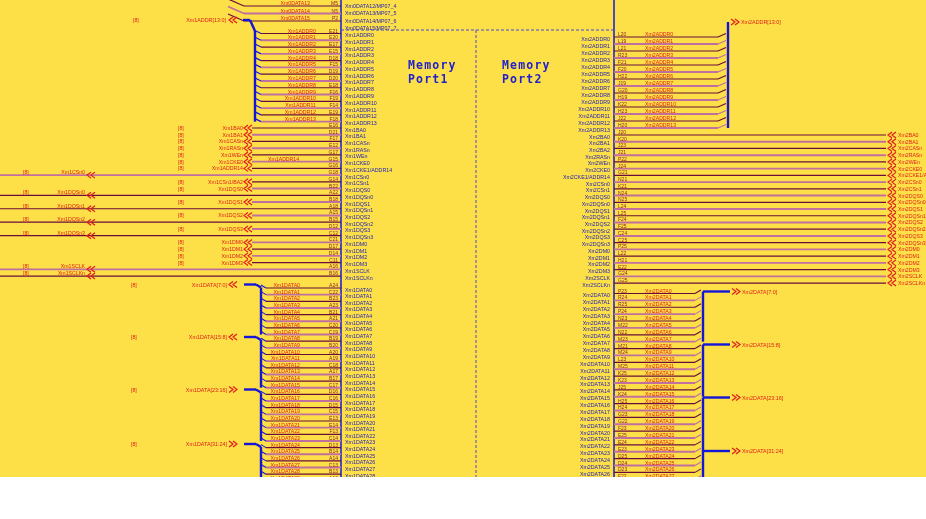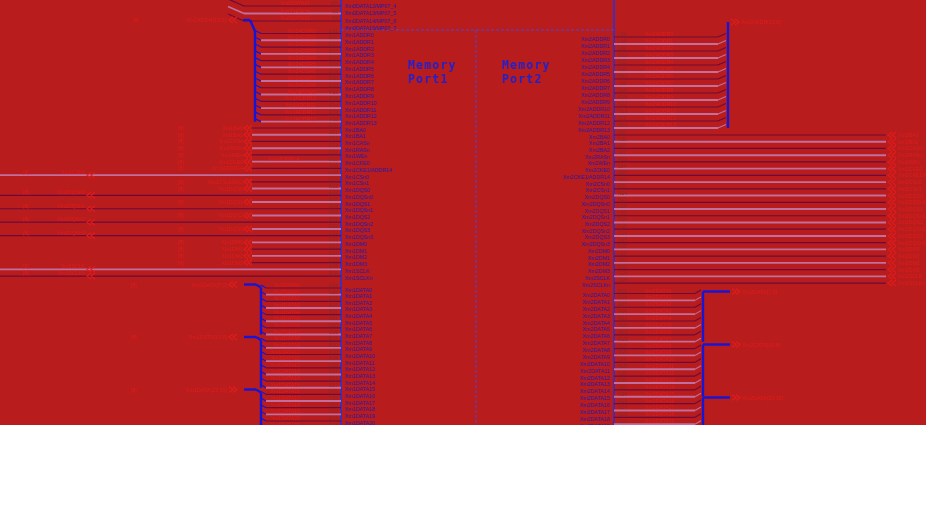--- a/index.html
+++ b/index.html
@@ -1,16 +1,16 @@
 <!DOCTYPE html>
 <html><head>
 <meta charset="utf-8">
 <style>
   html,body{margin:0;padding:0;background:#ffffff;}
-  .canvas{position:relative;width:926px;height:425px;background:#b91c1c;overflow:hidden;
+  .canvas{position:relative;width:926px;height:477px;background:#fde047;overflow:hidden;
           font-family:"Liberation Sans", sans-serif;}
   svg text{font-family:"Liberation Sans", sans-serif;}
   svg .mono{font-family:"DejaVu Sans Mono", monospace;}
 </style>
 </head>
 <body>
 
 <div class="canvas">
   <svg id="schematic" width="926" height="519" viewBox="0 0 926 519">
       <line x1="341" y1="0" x2="341" y2="514" stroke="#2f2fd0" stroke-width="1.7"></line>

